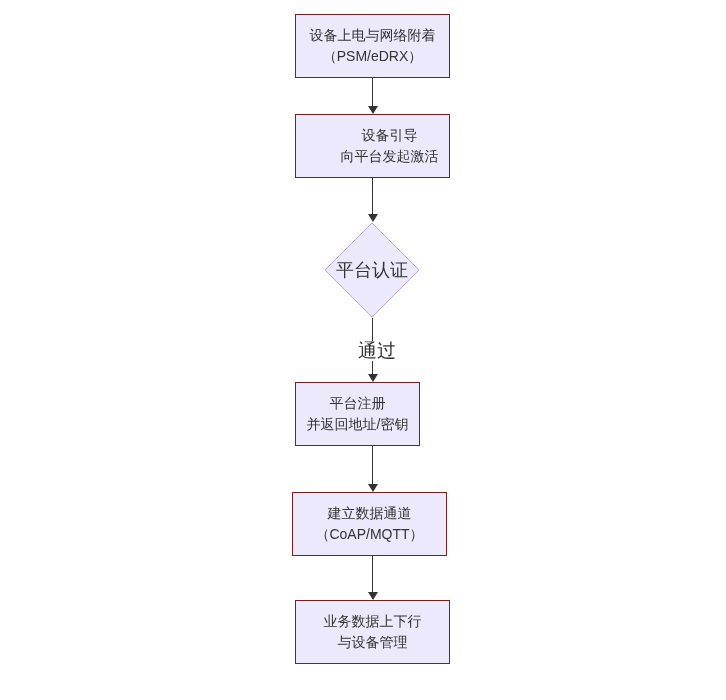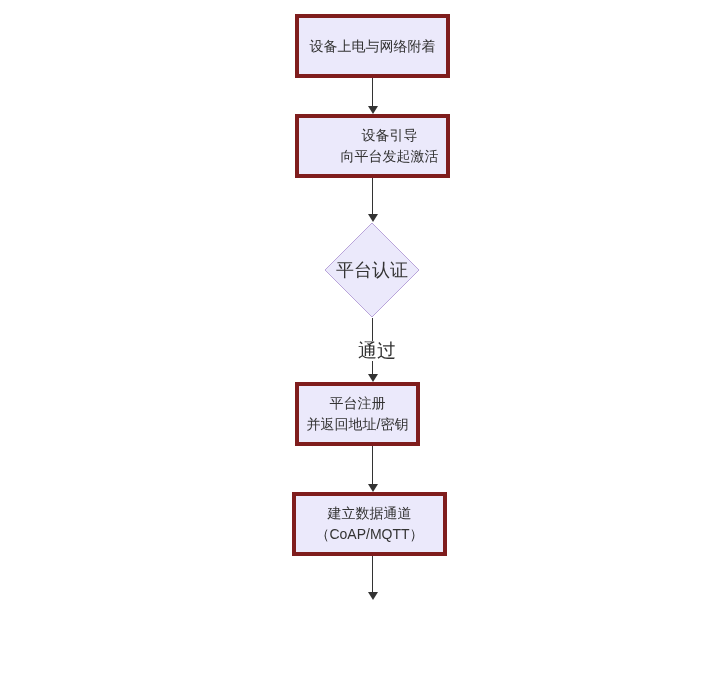--- a/index.html
+++ b/index.html
@@ -16,21 +16,21 @@
   #canvas {
     position: relative;
     width: 726px;
     height: 700px;
     background: #ffffff;
   }
   .node {
     position: absolute;
     box-sizing: border-box;
     background: #ebe9fb;
-    border: 4px solid #7f1d1d;
+    border: 1px solid #7f1d1d;
     color: #333333;
     font-size: 14px;
     line-height: 21px;
     text-align: center;
     display: flex;
     flex-direction: column;
     align-items: center;
     justify-content: center;
     white-space: nowrap;
   }
@@ -90,20 +90,21 @@
     text-align: center;
   }
 </style>
 </head>
 <body>
 
 <div id="canvas">
 
   <div class="node" id="node-1" style="left:295px; top:14px; width:155px; height:64px;">
     <span class="line-txt">设备上电与网络附着</span>
+    <span class="line-txt">（PSM/eDRX）</span>
   </div>
 
   <div class="conn" style="left:372px; top:78px; height:28px;"></div>
   <div class="arrowhead" style="left:368px; top:106px;"></div>
 
   <div class="node" id="node-2" style="left:295px; top:114px; width:155px; height:64px;padding-left:34px;">
     <span class="line-txt">设备引导</span>
     <span class="line-txt">向平台发起激活</span>
   </div>
 
@@ -132,14 +133,18 @@
   <div class="arrowhead" style="left:368px; top:484px;"></div>
 
   <div class="node" id="node-5" style="left:292px; top:492px; width:155px; height:64px;">
     <span class="line-txt">建立数据通道</span>
     <span class="line-txt">（CoAP/MQTT）</span>
   </div>
 
   <div class="conn" style="left:372px; top:556px; height:36px;"></div>
   <div class="arrowhead" style="left:368px; top:592px;"></div>
 
+  <div class="node" id="node-6" style="left:295px; top:600px; width:155px; height:64px;">
+    <span class="line-txt">业务数据上下行</span>
+    <span class="line-txt">与设备管理</span>
+  </div>
 
 </div>
 
 </body></html>

